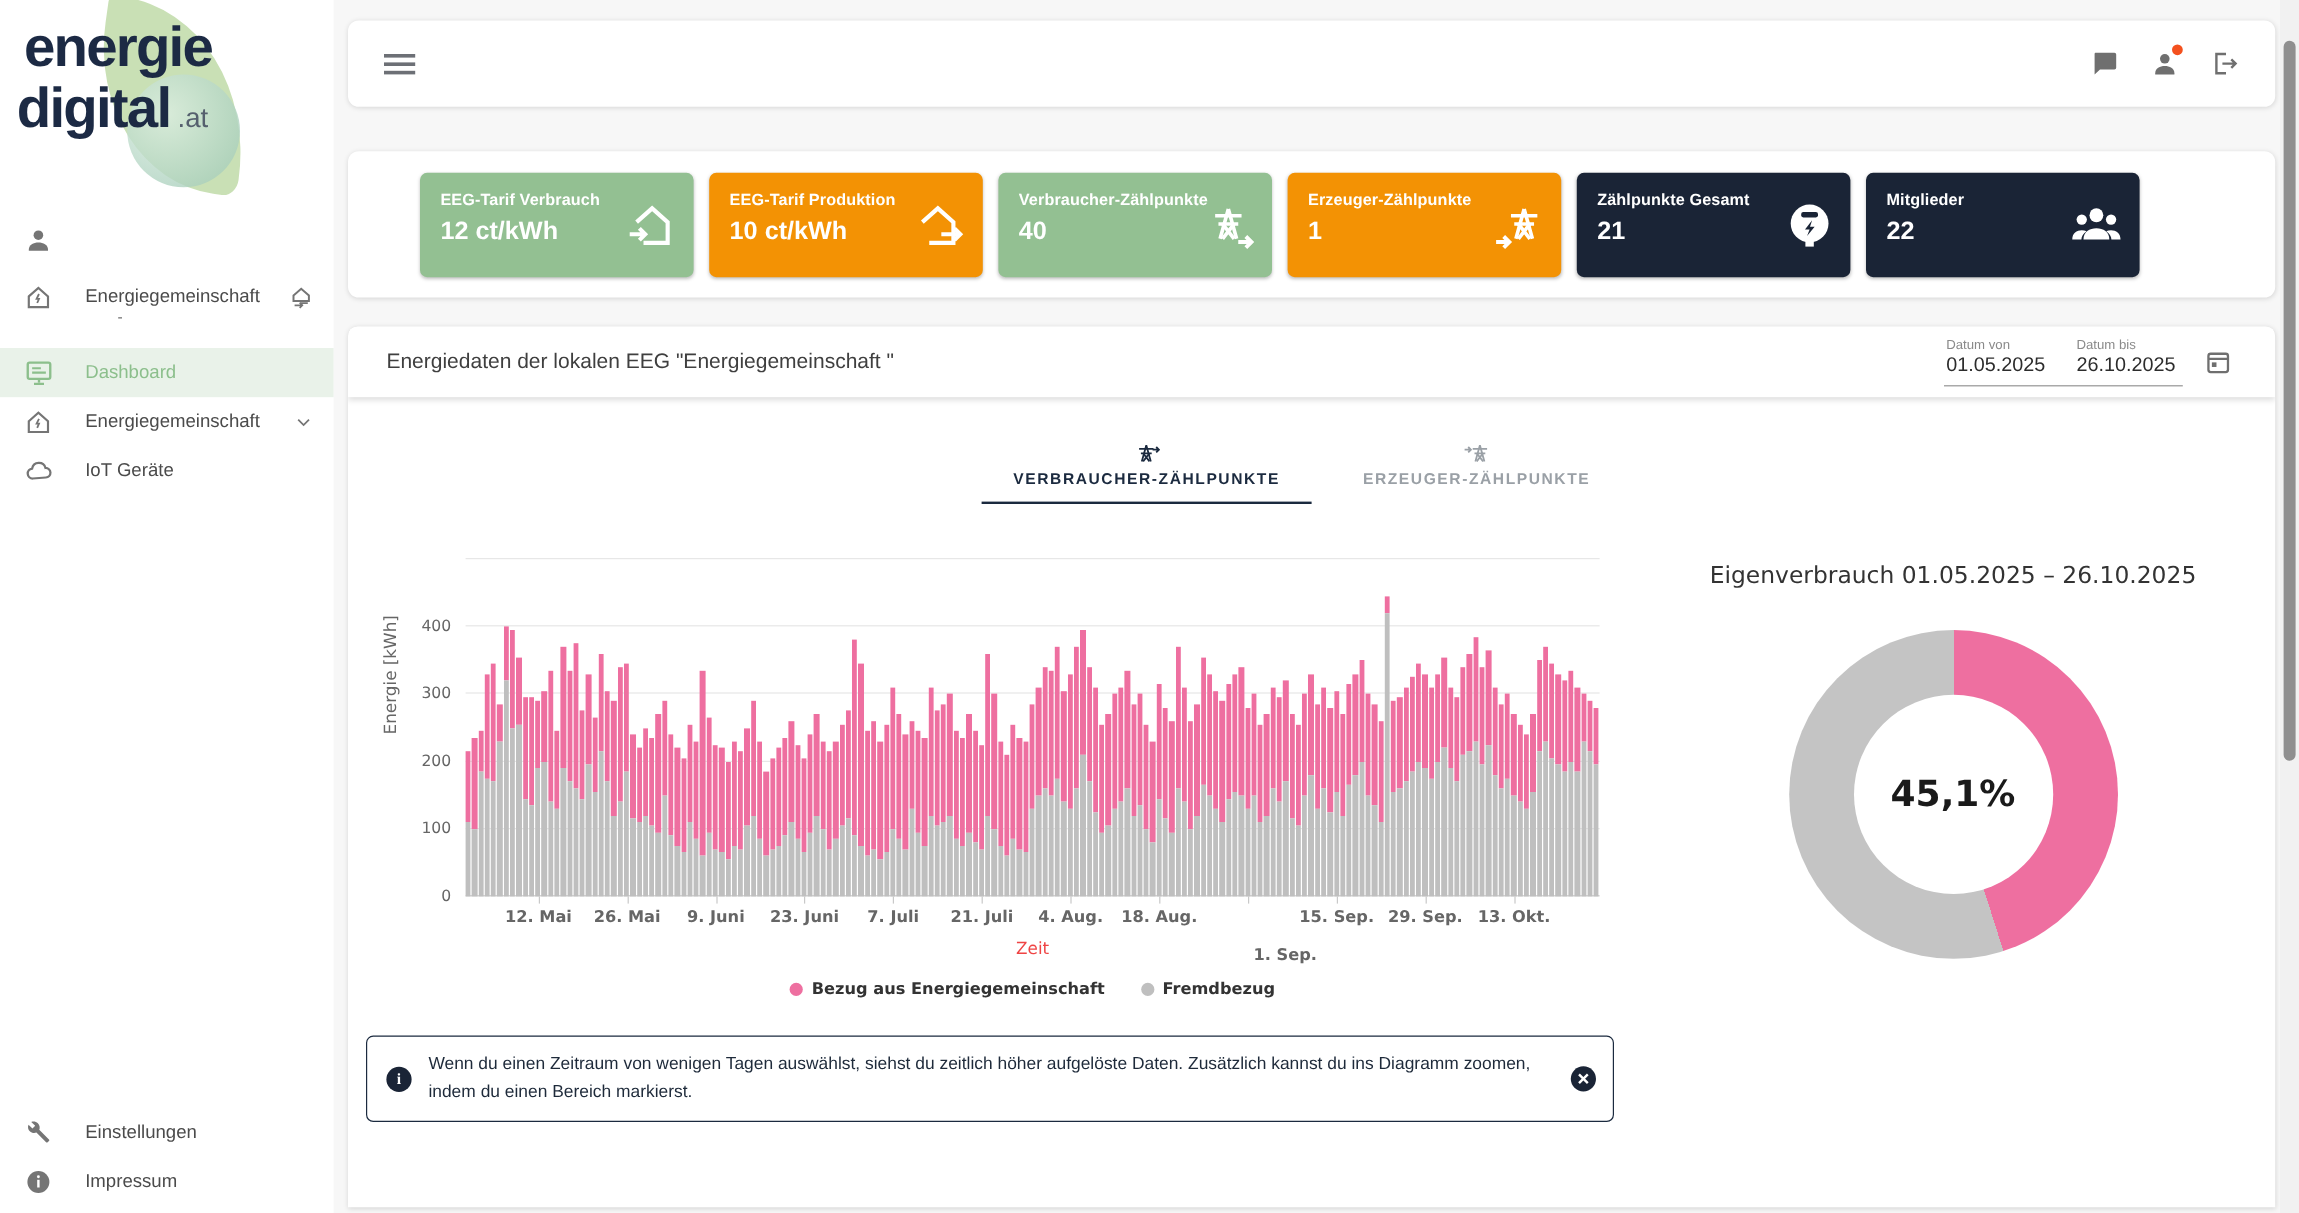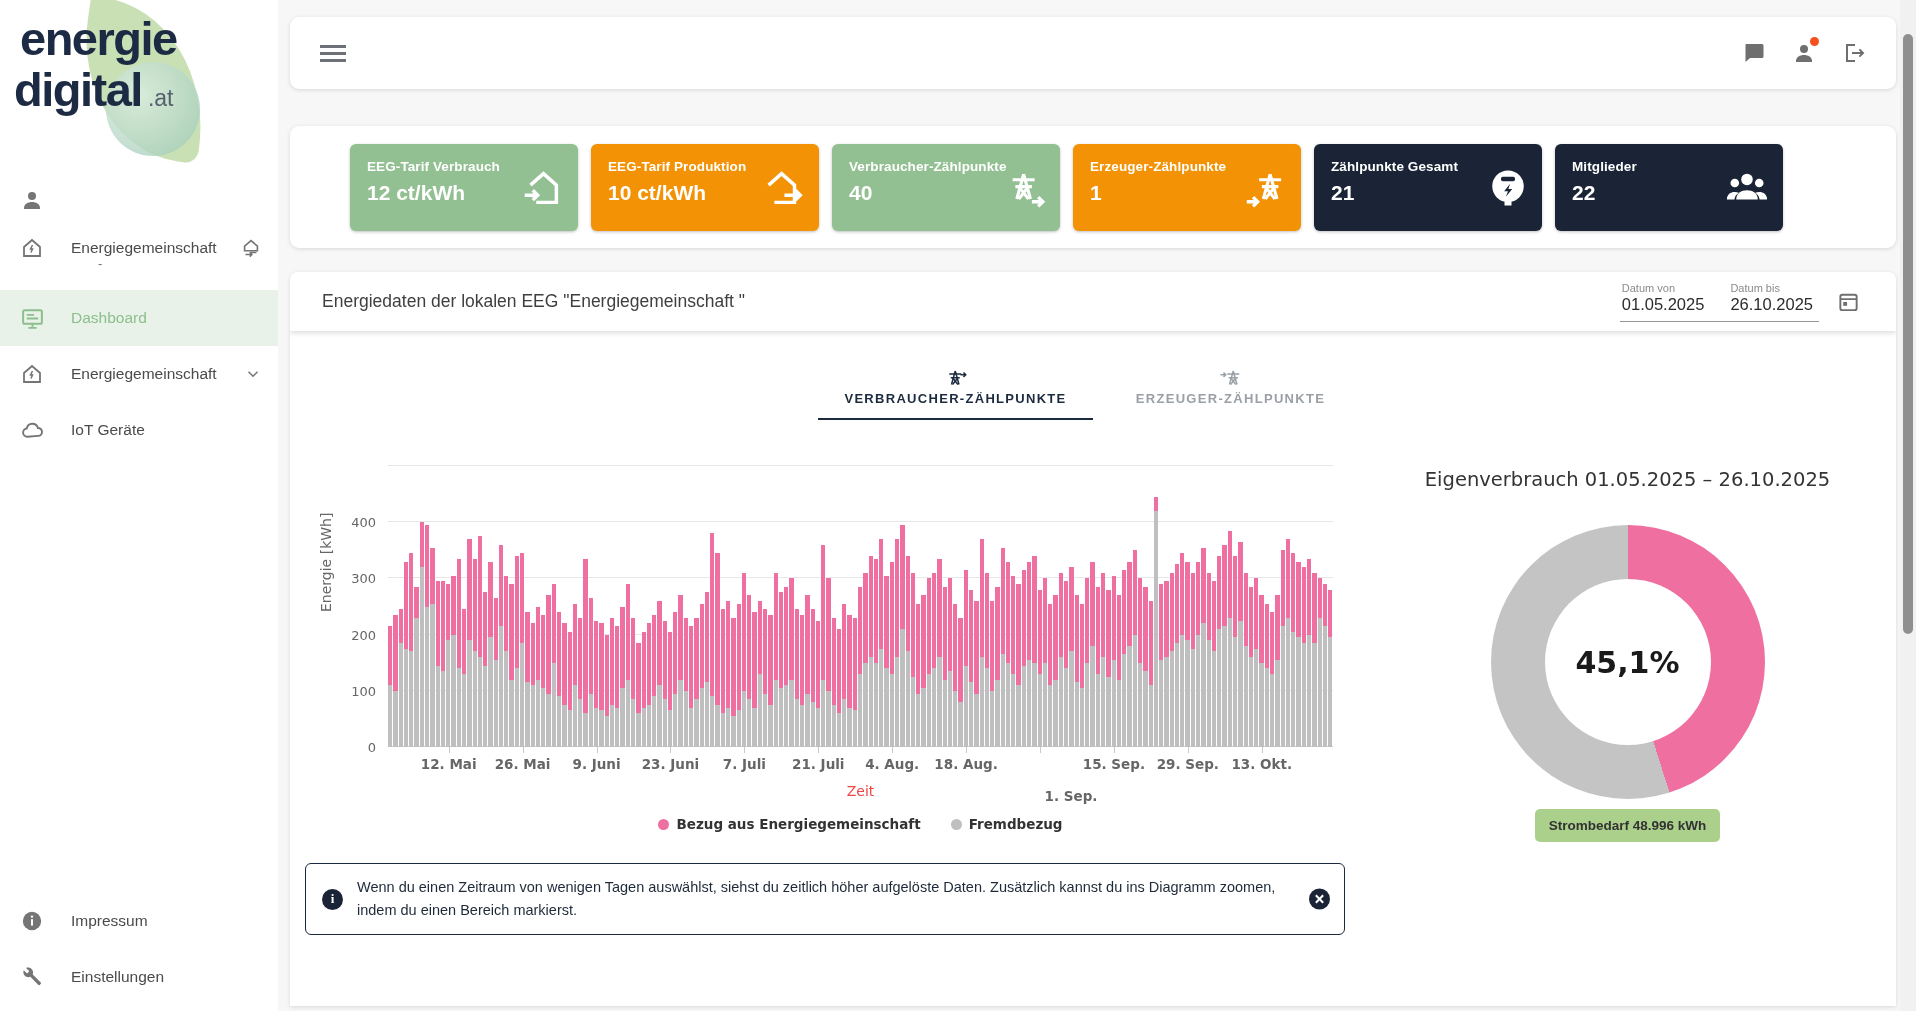--- a/index.html
+++ b/index.html
@@ -9,21 +9,21 @@
   
   .sidebar { position:absolute; left:0; top:0; width:278px; height:1011px; background:#fff; z-index:5; }
   .logo { position:relative; width:252px; height:132px; margin:10px 12px 0 14px; }
   .logo .leaf1 { position:absolute; left:66px; top:-6px; width:128px; height:152px; background:#b7d69c; border-radius:4% 96% 10% 90%; transform:rotate(8deg); opacity:.75; }
   .logo .leaf2 { position:absolute; left:92px; top:52px; width:94px; height:94px; background:radial-gradient(circle at 35% 35%, #dceee2, #9cc7b2); border-radius:50%; opacity:.8; }
   .logo-text { position:absolute; left:6px; top:4px; font-weight:bold; font-size:47px; letter-spacing:-1.5px; color:#1c2a44; line-height:1.08; }
   .logo-text .l2 { margin-left:-6px; }
   .logo-at { font-size:23px; font-weight:normal; color:#55606e; letter-spacing:0; margin-left:6px; }
 
   .nav { margin-top:38px; }
-  .nav-item { position:relative; display:flex; align-items:center; height:56px; padding-left:19px; cursor:pointer; }
+  .nav-item { position:relative; display:flex; align-items:center; height:41px; padding-left:19px; cursor:pointer; }
   .nav-item .nico { width:26px; display:flex; justify-content:center; flex:0 0 26px; color:#757575; }
   .nav-item .nlabel { margin-left:26px; font-size:15.5px; color:#4b4b4b; }
   .nav-item.active { background:#e9f2e9; }
   .nav-item.active .nlabel { color:#8cbf8c; }
   .nav-item.active .nico { color:#8cbf8c; }
   .nav-item .right-ico { position:absolute; right:16px; color:#757575; }
   .nav-sub-dash { position:absolute; left:98px; top:36px; font-size:13px; color:#6e6e6e; }
   .nav-gap { height:14px; }
   .sidebar-bottom { position:absolute; bottom:6px; left:0; width:100%; }
 
@@ -173,35 +173,35 @@
             <path d="M7 18 a4 4 0 0 1 -.5-7.97 A5.5 5.5 0 0 1 17.2 9.6 A3.8 3.8 0 0 1 17.5 17.2 L7 18 Z"></path>
           </svg>
       </span>
       <span class="nlabel">IoT Geräte</span>
     </div>
   </div>
 
   <div class="sidebar-bottom">
     <div class="nav-item">
       <span class="nico">
+        <svg width="22" height="22" viewBox="0 0 24 24" fill="currentColor">
+            <path d="M21.6 18.1 12.8 9.3c.8-2 .4-4.4-1.3-6C9.9 1.7 7.5 1.3 5.5 2.1l3.6 3.6-2.5 2.5L3 4.6c-.9 2-.4 4.4 1.2 6 1.6 1.6 4 2 6 1.2l8.8 8.8c.4.4 1 .4 1.4 0l1.2-1.2c.4-.3.4-.9 0-1.3z"></path>
+          </svg>
+      </span>
+      <span class="nlabel">Einstellungen</span>
+    </div>
+    <div class="nav-item">
+      <span class="nico">
         <svg width="22" height="22" viewBox="0 0 24 24">
             <circle cx="12" cy="12" r="10" fill="currentColor"></circle>
             <rect x="10.9" y="10" width="2.2" height="7" fill="#fff"></rect>
             <circle cx="12" cy="7.2" r="1.3" fill="#fff"></circle>
           </svg>
       </span>
       <span class="nlabel">Impressum</span>
-    </div>
-    <div class="nav-item">
-      <span class="nico">
-        <svg width="22" height="22" viewBox="0 0 24 24" fill="currentColor">
-            <path d="M21.6 18.1 12.8 9.3c.8-2 .4-4.4-1.3-6C9.9 1.7 7.5 1.3 5.5 2.1l3.6 3.6-2.5 2.5L3 4.6c-.9 2-.4 4.4 1.2 6 1.6 1.6 4 2 6 1.2l8.8 8.8c.4.4 1 .4 1.4 0l1.2-1.2c.4-.3.4-.9 0-1.3z"></path>
-          </svg>
-      </span>
-      <span class="nlabel">Einstellungen</span>
     </div>
   </div>
 </div>
 
 <div class="main">
 
   <div class="card toolbar">
     <div class="hamburger">
         <div></div>
         <div></div>
@@ -1139,22 +1139,19 @@
       </div>
     </div>
 
     <div class="donut-col">
       <div class="donut-title">Eigenverbrauch 01.05.2025 – 26.10.2025</div>
       <div class="donut" style="background: conic-gradient(rgb(238, 111, 160) 0deg, rgb(238, 111, 160) 45.1%, rgb(196, 196, 196) 45.1%, rgb(196, 196, 196) 100%);">
         <div class="donut-hole">
           <span class="donut-pct">45,1%</span>
         </div>
       </div>
-      <div class="badges-row2">
-        <span class="badge dark-text" style="background-color: rgb(171, 208, 139);">Strombedarf 48.996 kWh</span>
-      </div>
     </div>
   </div>
 </div>
 
 <div class="scrollbar">
   <div class="scroll-thumb"></div>
 </div>
 
 </body></html>

